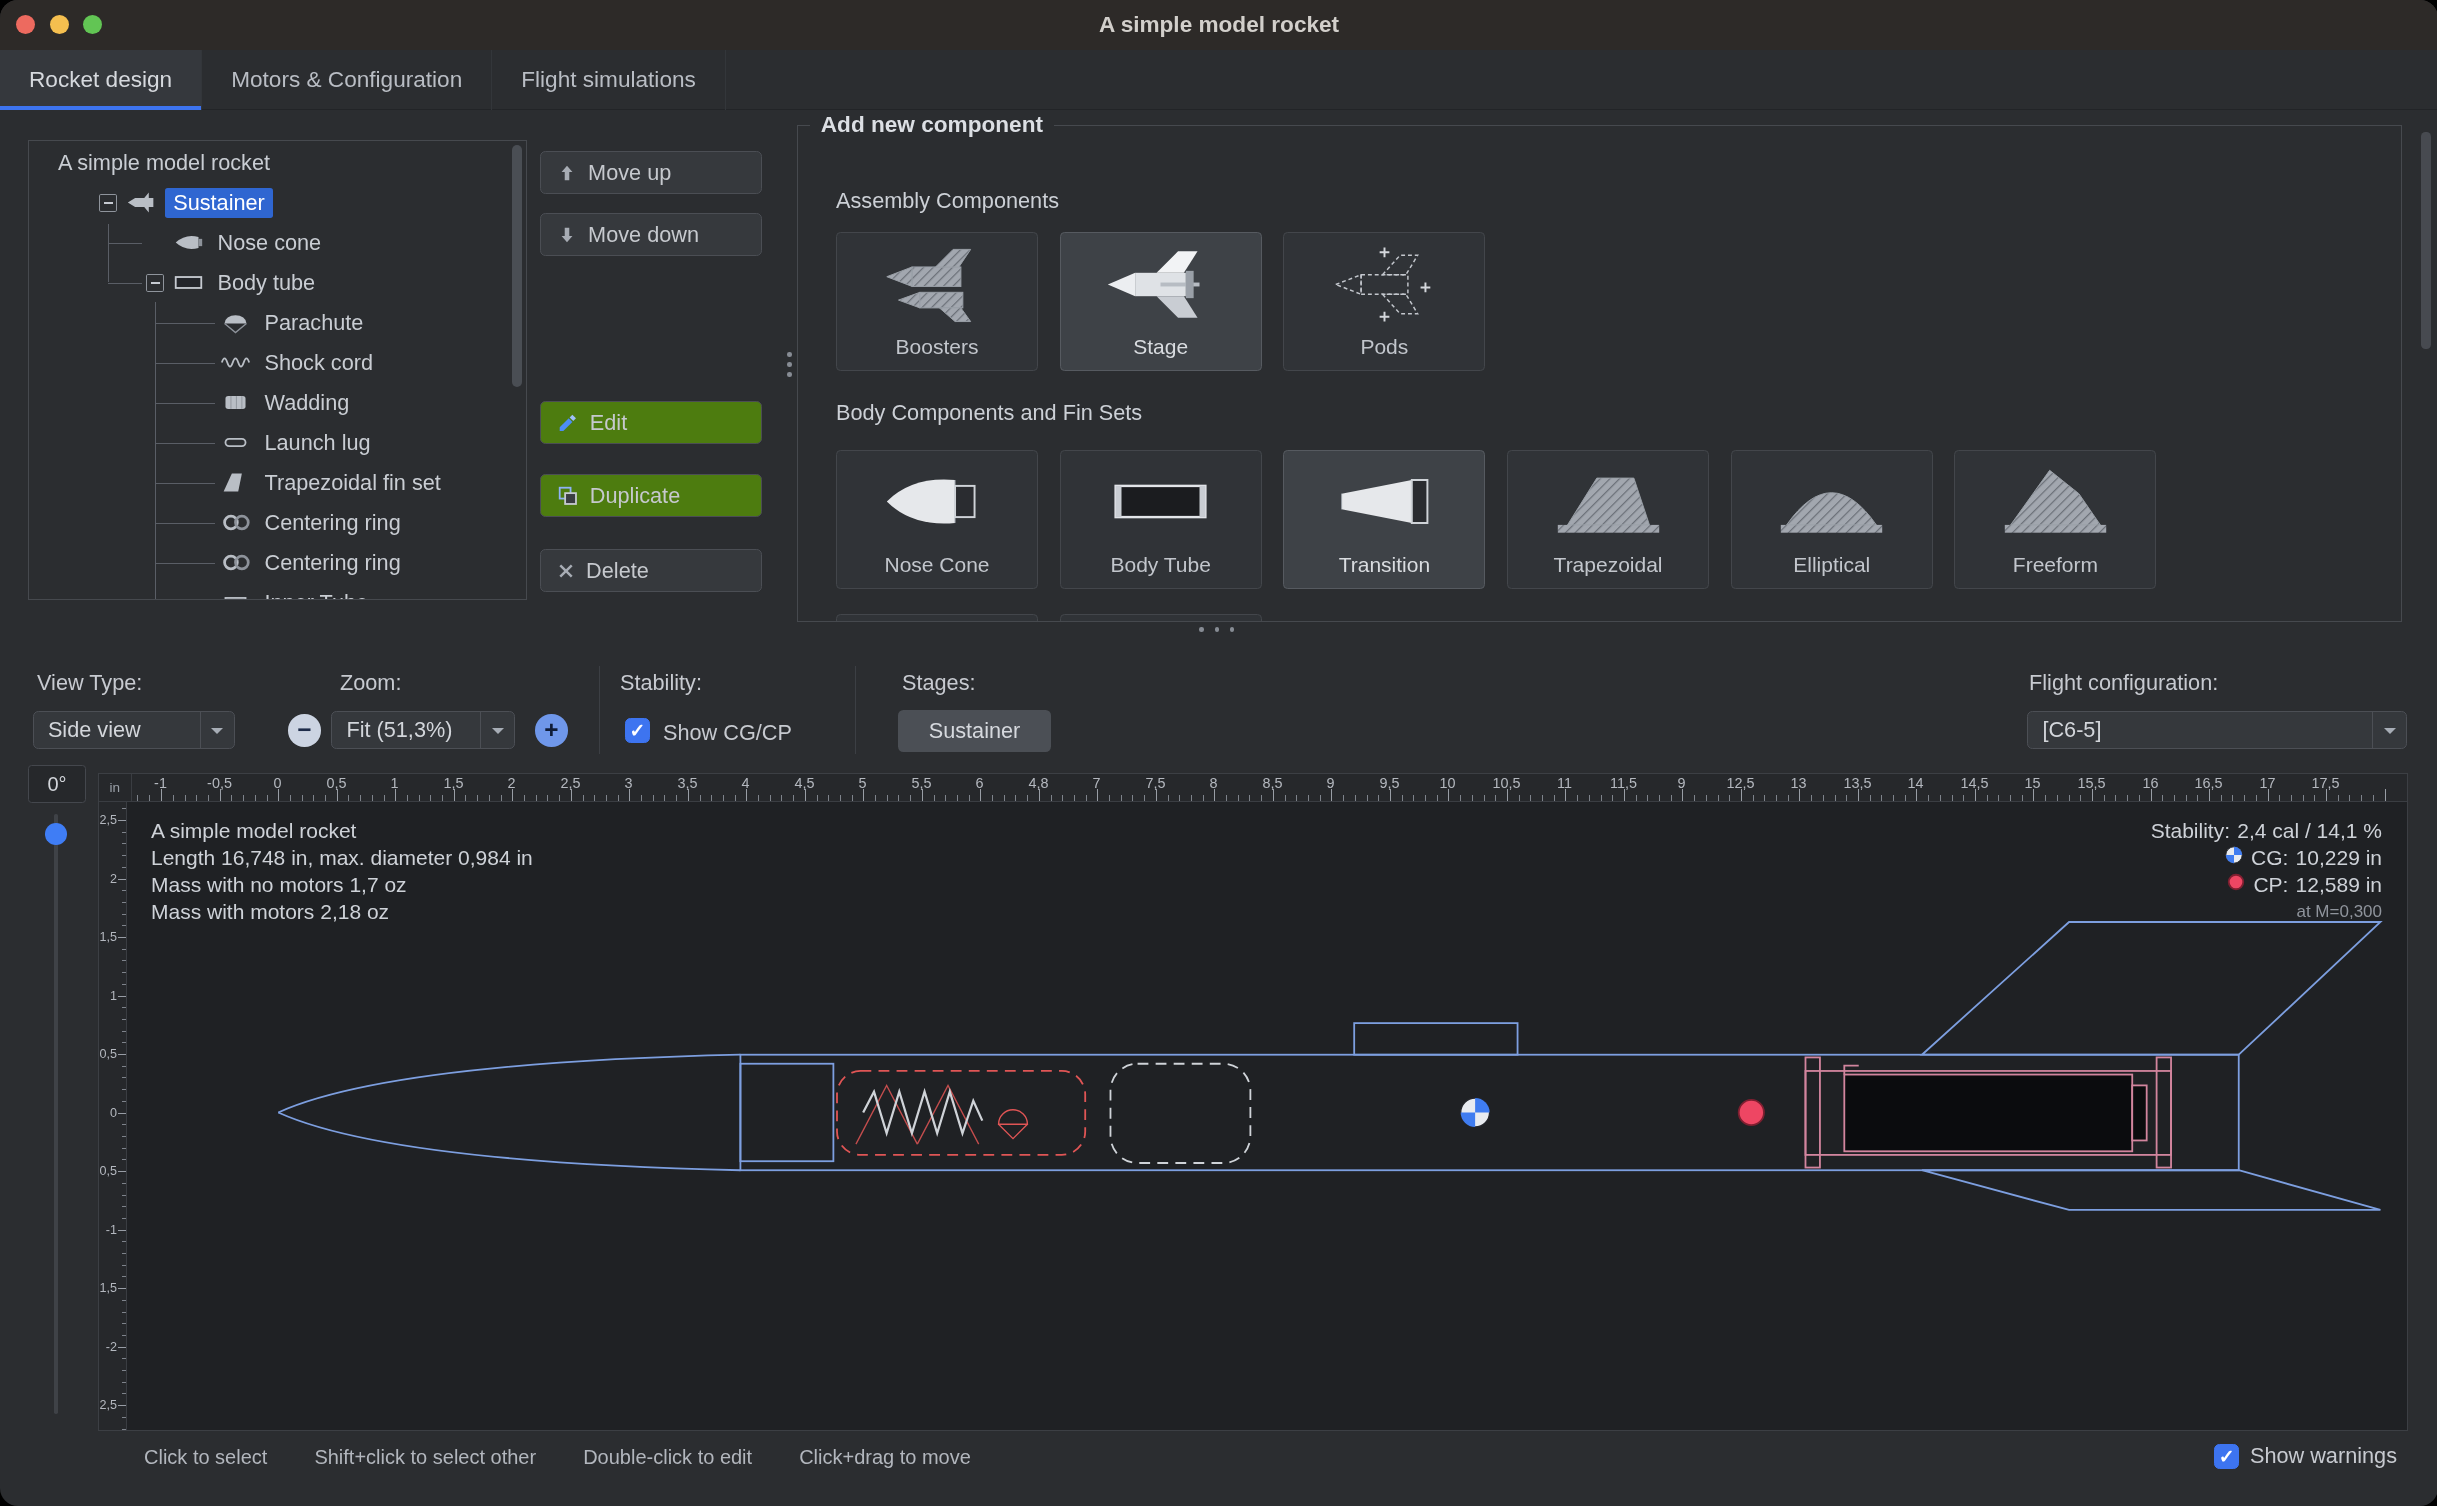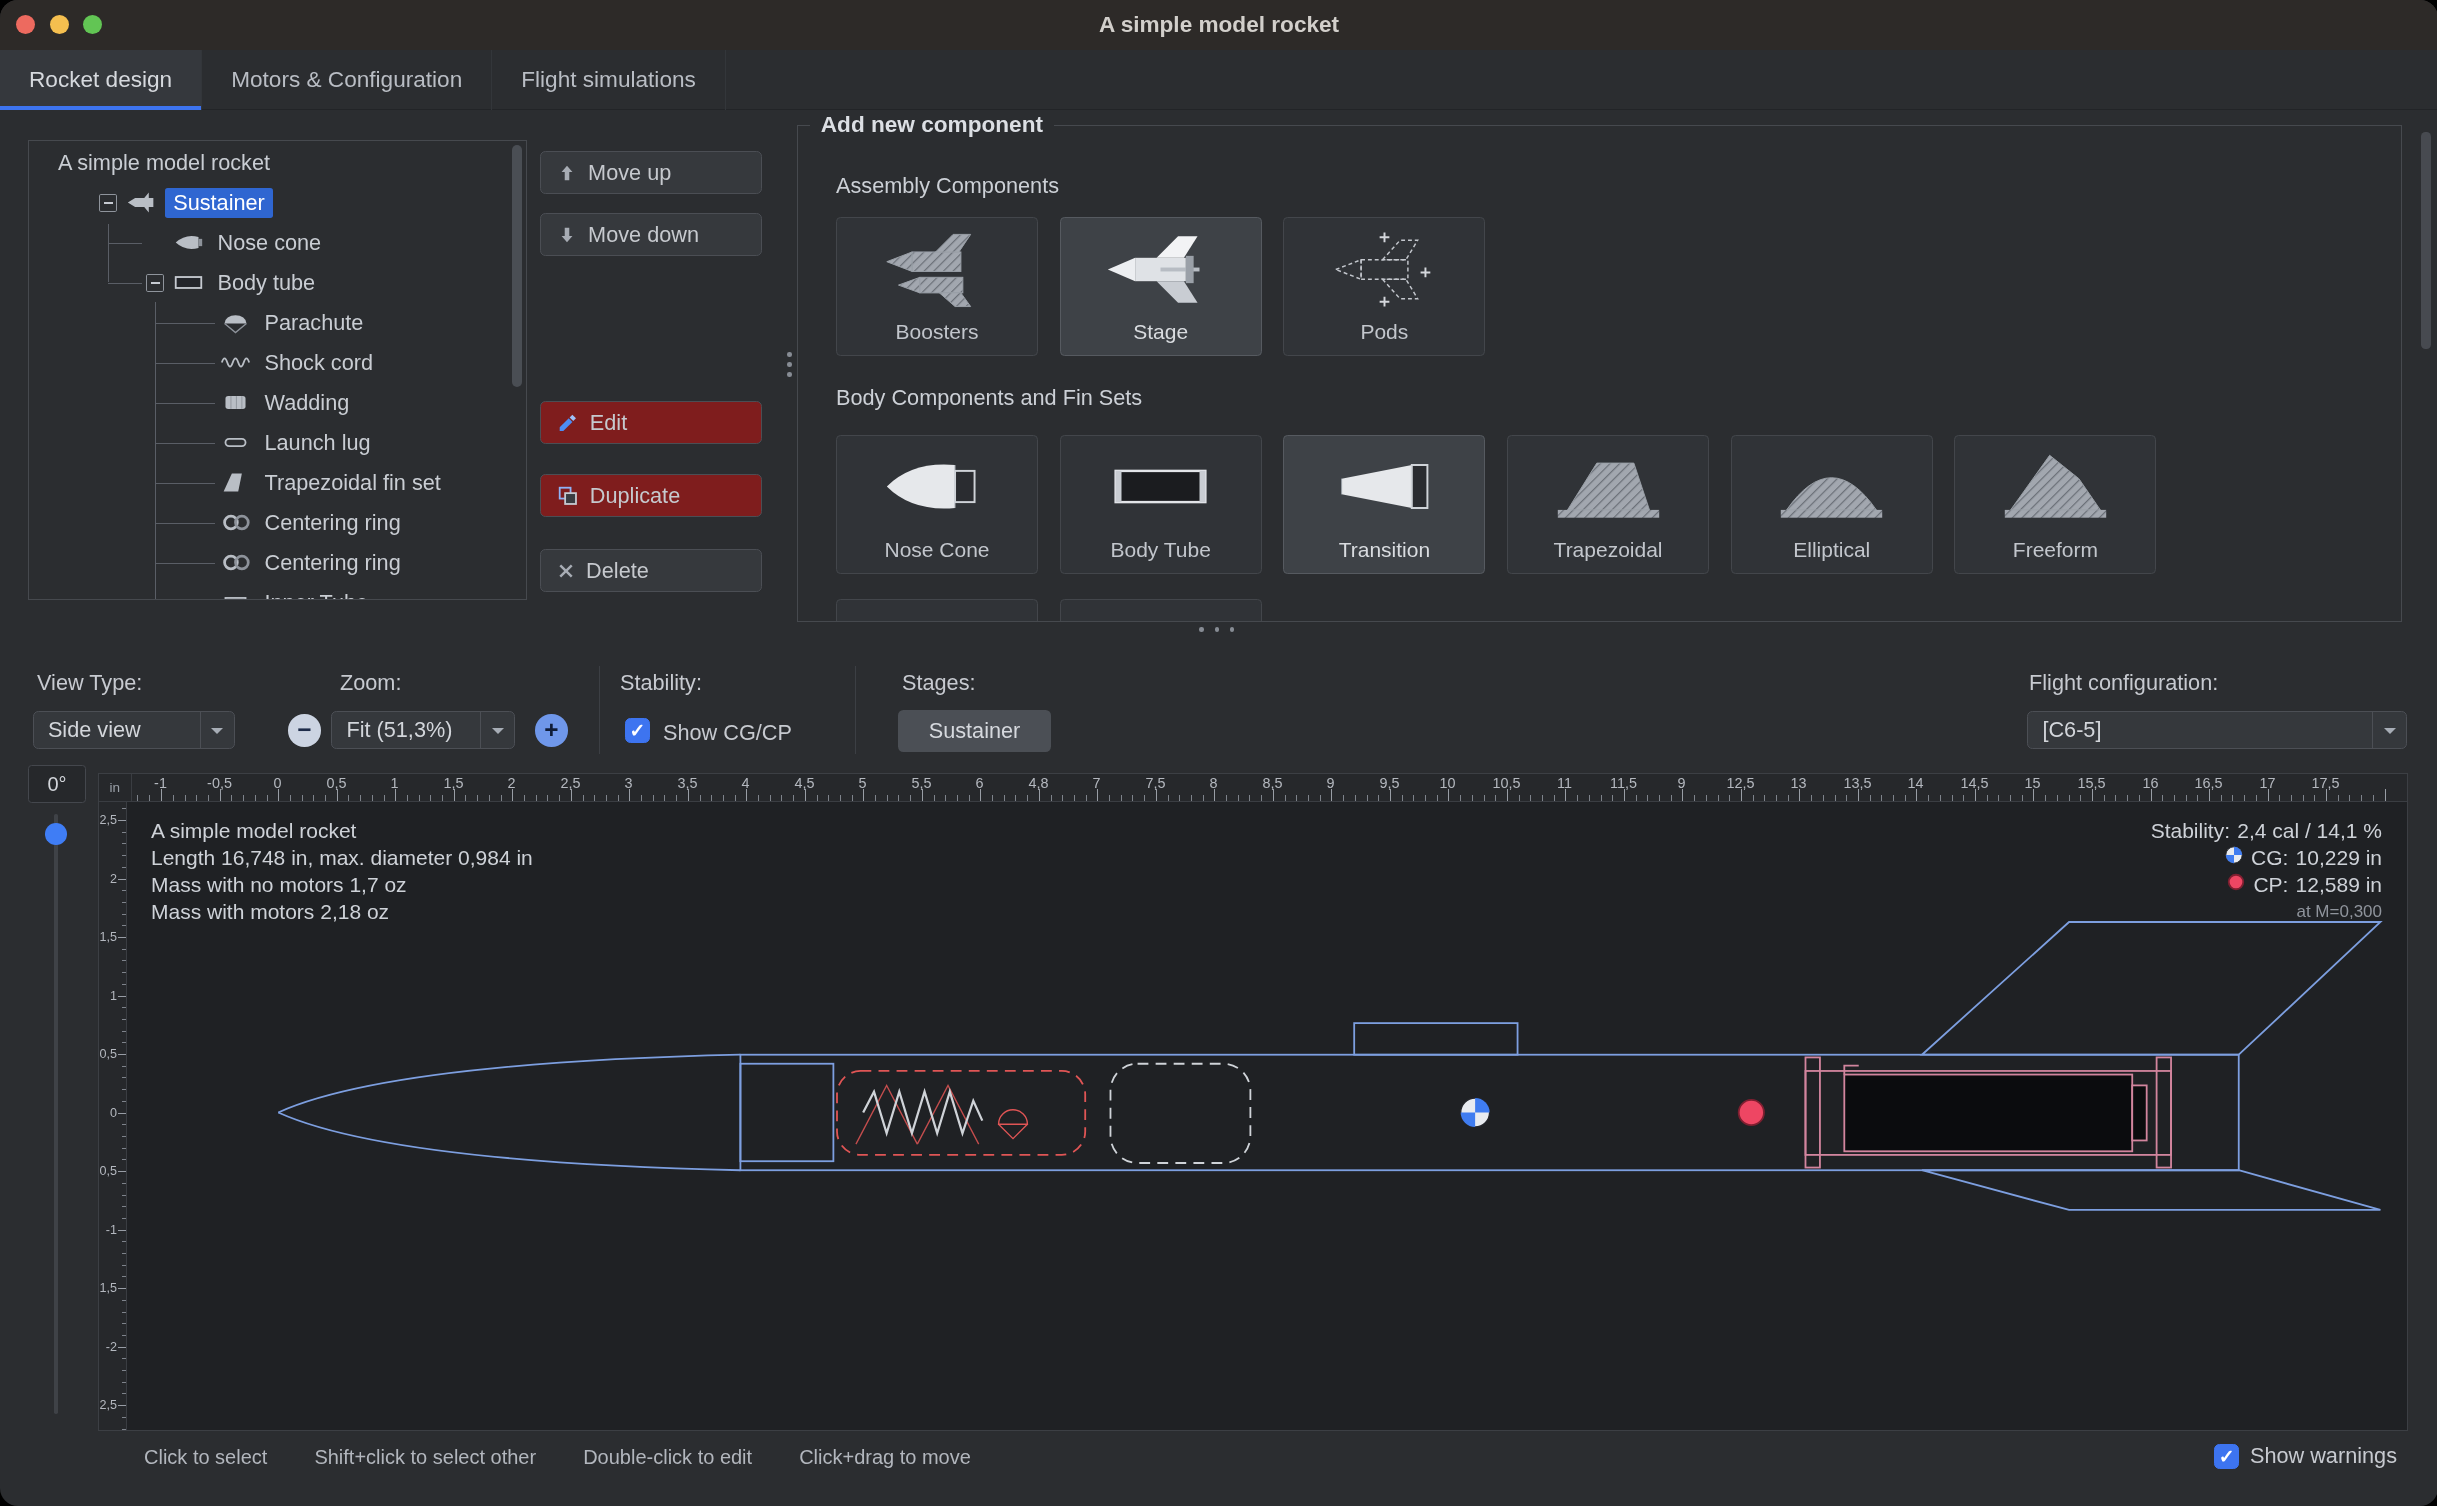--- a/index.html
+++ b/index.html
@@ -45,26 +45,26 @@
   .tlabel.sel{background:var(--selection);color:#fff;border-radius:2.7px;padding:1.8px 8.1px;}
   .tree-row.d2::before{content:'';position:absolute;left:79px;top:50%;width:34px;height:1.4px;background:#5a5e66;}
   .tree-row.d3::before{content:'';position:absolute;left:126px;top:50%;width:60px;height:1.4px;background:#5a5e66;}
   .guide-v{position:absolute;width:1.4px;background:#5a5e66;}
   .tree-scroll{position:absolute;right:3.6px;top:3.6px;width:10.8px;height:242px;background:#4a4e54;border-radius:5.4px;}
 
   
   .abtn{position:absolute;left:540px;width:222px;height:43px;background:var(--btn-bg);
     border:0.9px solid var(--btn-border);border-radius:5.4px;color:#c6c9ce;font-size:21.7px;
     display:flex;align-items:center;gap:10.8px;padding:0 16.3px;font-family:inherit;}
-  .abtn.hl{background:#7f1d1d;}
+  .abtn.hl{background:#4d7c0f;}
   .bicon{display:flex;align-items:center;}
 
   
   .addpanel{position:absolute;left:797px;top:125px;width:1605px;height:497px;border:0.9px solid var(--panel-border);
-    overflow:hidden;padding:0 38px;}
+    overflow:hidden;padding:15px 38px;}
   .addpanel-title{position:absolute;left:810px;top:112px;background:var(--bg);padding:0 10.8px;
     font-size:22.6px;font-weight:bold;color:#dcdfe4;z-index:3;}
   .group-heading{font-size:21.7px;color:#ccd0d6;margin:0;}
   .gh1{margin-top:47px;} 
   .cards-row{display:flex;gap:21.7px;margin-top:18px;}
   .cards-row.r2{margin-top:23.5px;}
   .cards-row.partial{margin-top:25px;}
   .gh2{margin-top:29px;}
   .card{width:202px;height:139px;background:#303337;border:0.9px solid #43464b;border-radius:4.5px;
     display:flex;flex-direction:column;align-items:center;flex:0 0 auto;}

